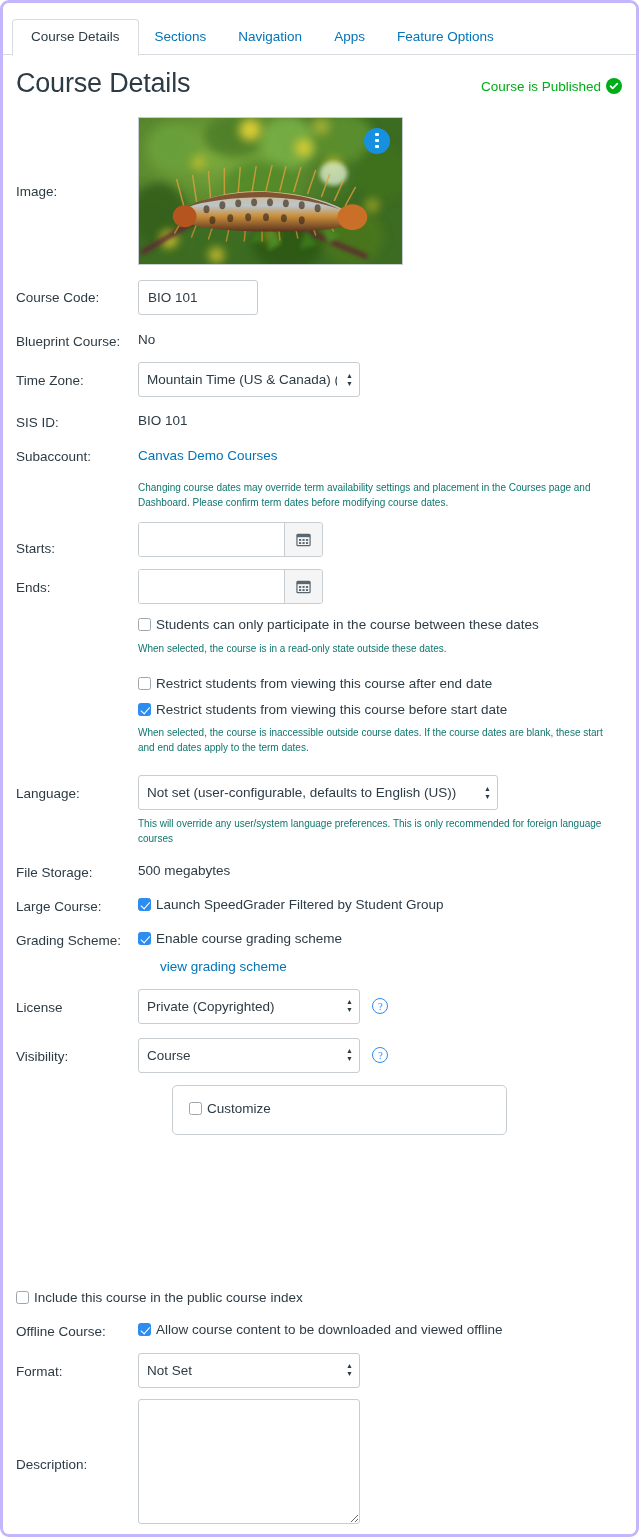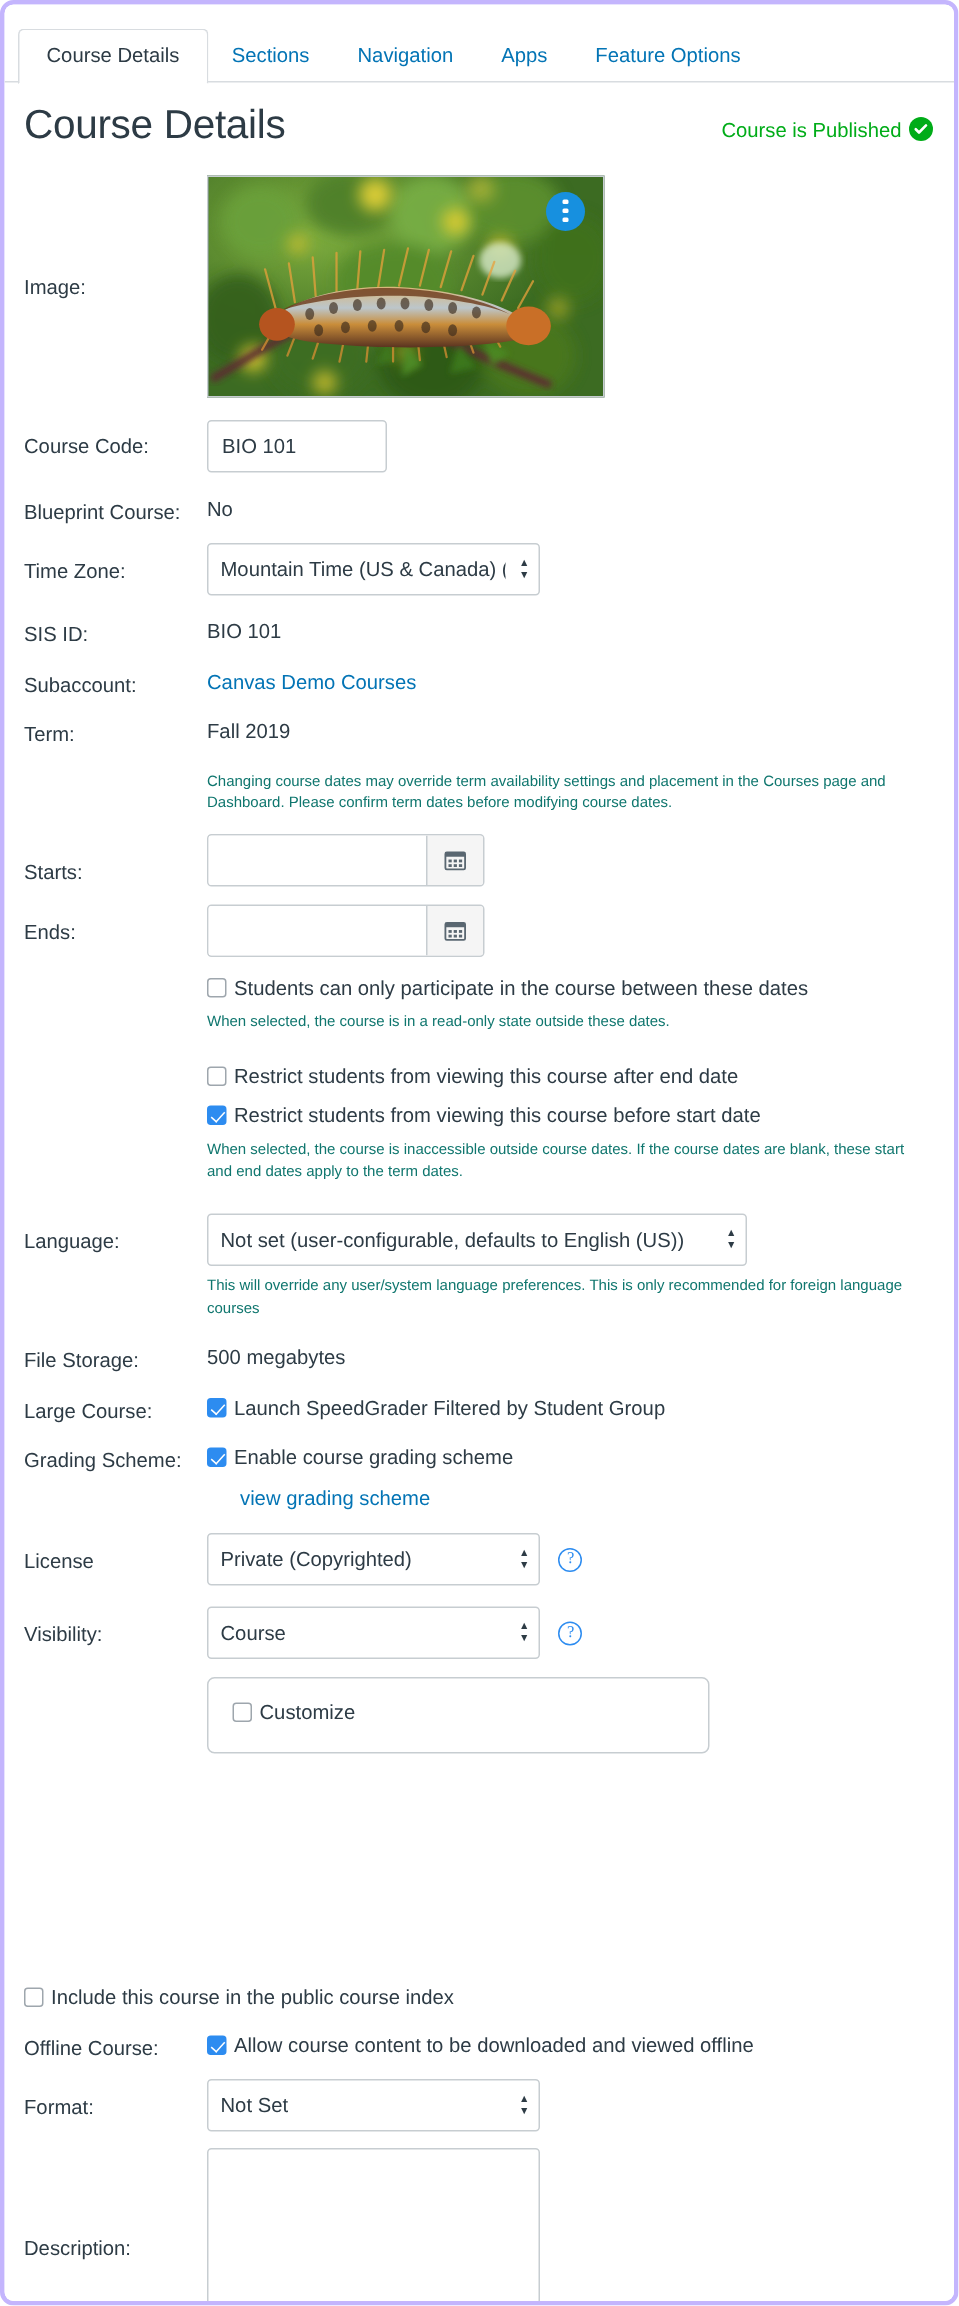--- a/index.html
+++ b/index.html
@@ -470,26 +470,20 @@
       <div class="fld">
             <div class="val">BIO 101</div>
           </div>
     </div>
 
     <div class="row" style="margin-top:14px;">
       <div class="lbl">Subaccount:</div>
       <div class="fld"><a class="link" href="#">Canvas Demo Courses</a></div>
     </div>
 
-    <div class="row" style="margin-top:14px;">
-      <div class="lbl">Term:</div>
-      <div class="fld">
-            <div class="val">Fall 2019</div>
-          </div>
-    </div>
 
     <div class="row" style="margin-top:16px;">
       <div class="lbl"></div>
       <div class="fld" style="padding-right:12px;">
         <div class="helptext">Changing course dates may override term availability settings and placement in the Courses page and Dashboard. Please confirm term dates before modifying course dates.</div>
       </div>
     </div>
 
     <div class="row" style="margin-top:12px; align-items:flex-end;">
       <div class="lbl">Starts:</div>
@@ -641,21 +635,21 @@
           </select>
           <span class="arrows">
                 <span>▲</span>
                 <span>▼</span>
               </span>
         </span>
         <span class="help-icon">?</span>
       </div>
     </div>
 
-    <div class="row" style="margin-top:12px;">
+    <div class="row" style="margin-top:12px;gap:34px;">
       <div class="lbl"></div>
       <div class="fld">
         <div class="custom-box">
           <label class="cb-line">
             <span class="cbox"></span>
             <span>Customize</span>
           </label>
         </div>
       </div>
     </div>

